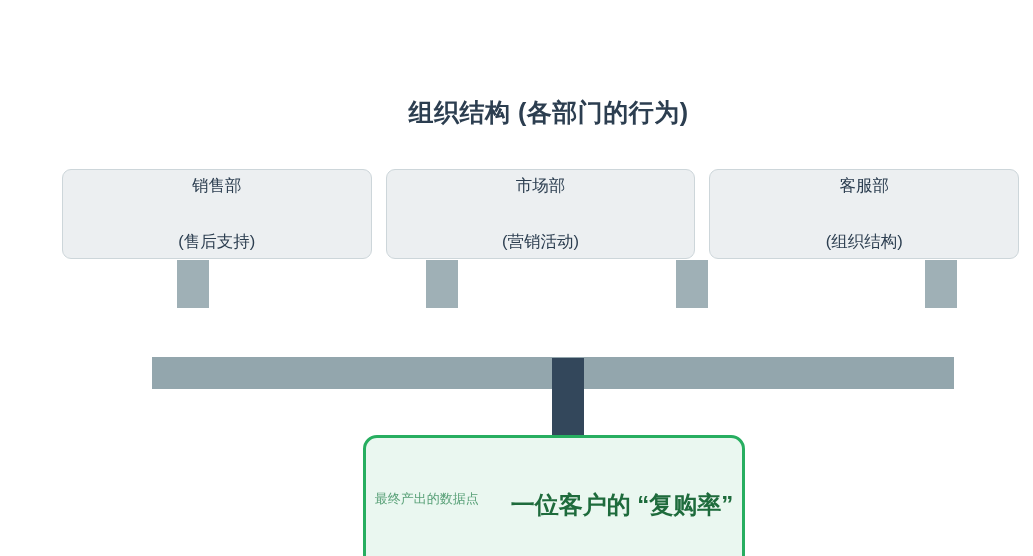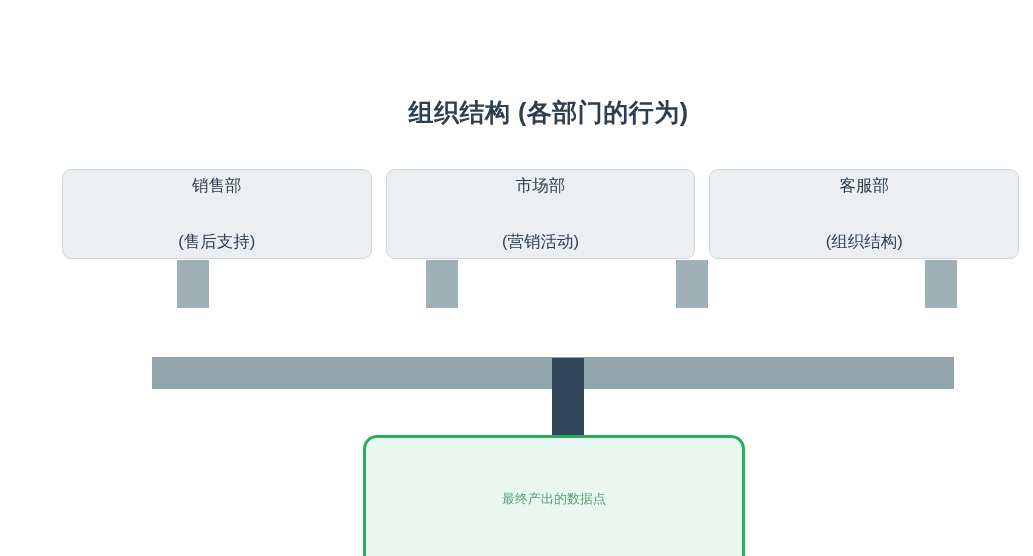--- a/index.html
+++ b/index.html
@@ -157,15 +157,16 @@
   <div class="stub stub-1"></div>
   <div class="stub stub-2"></div>
   <div class="stub stub-3"></div>
 
   <div class="bus-line"></div>
 
   <div class="trunk"></div>
 
   <div class="outcome-box">
     <div class="outcome-label">最终产出的数据点</div>
+    <div class="outcome-value">一位客户的 “复购率”</div>
   </div>
 
 </div>
 
 </body></html>

